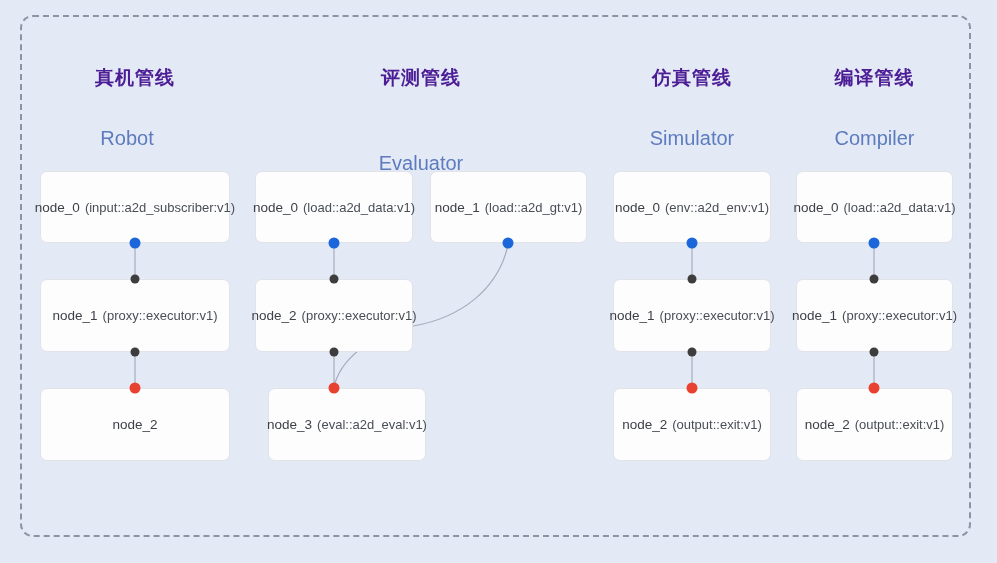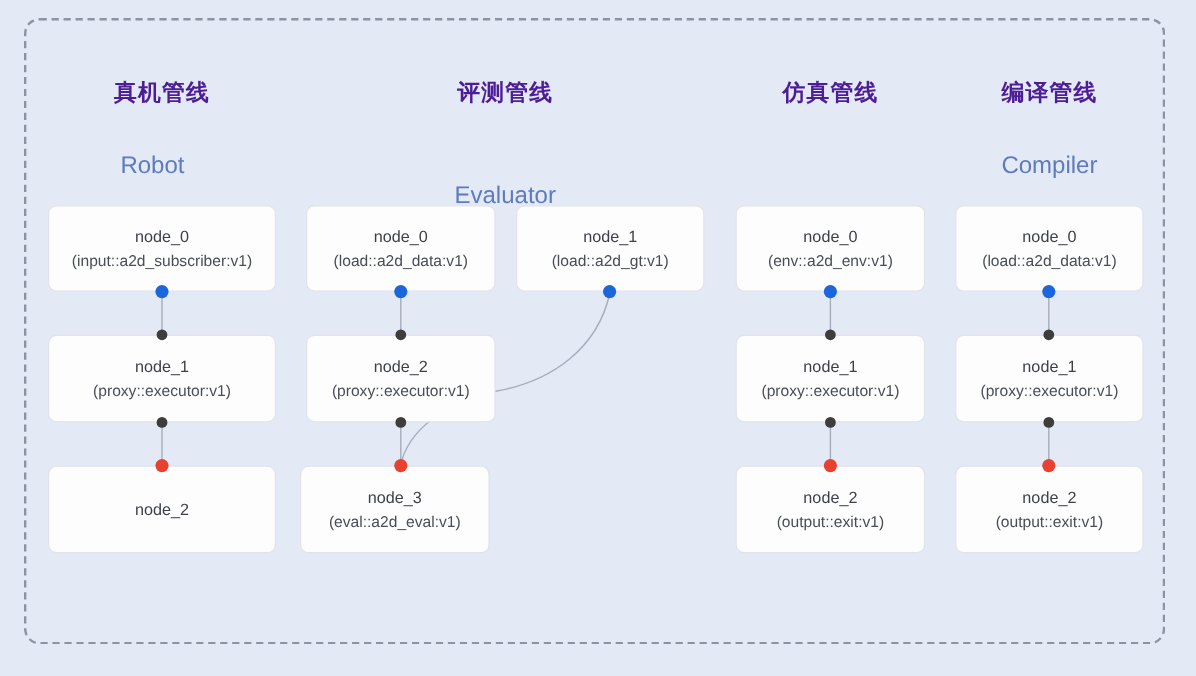--- a/index.html
+++ b/index.html
@@ -21,21 +21,21 @@
     text-align:center; font-size:19px; font-weight:600; color:#4c1d95;
     letter-spacing:1px;
   }
   .en-title {
     position:absolute; top:125px; height:26px; line-height:26px;
     text-align:center; font-size:20px; font-weight:400; color:#5d7cbf;
   }
   .node {
     position:absolute; background:#fdfdfe;
     border:1px solid #e1e3e9; border-radius:7px;
-    display:flex; flex-direction:column; align-items:center; justify-content:center;
+    display:flex; align-items:center; justify-content:center;
     gap:5px;
   }
   .node .t { font-size:13.5px; color:#3d4147; }
   .node .s { font-size:13px;  color:#494e56; }
   .dot {
     position:absolute; border-radius:50%;
     transform:translate(-50%,-50%);
   }
   .dot.blue  { width:11px; height:11px; background:#1b66da; }
   .dot.black { width:9px;  height:9px;  background:#3d3d3d; }
@@ -64,20 +64,21 @@
     <line x1="874" y1="352" x2="874" y2="388" stroke="#a6aebc" stroke-width="1.2"></line>
   </svg>
 
   <div class="cn-title" style="left:40px;width:190px;">真机管线</div>
   <div class="cn-title" style="left:255px;width:332px;">评测管线</div>
   <div class="cn-title" style="left:613px;width:158px;">仿真管线</div>
   <div class="cn-title" style="left:796px;width:157px;">编译管线</div>
 
   <div class="en-title" style="left:32px;width:190px;">Robot</div>
   <div class="en-title" style="left:255px;width:332px;margin-top:25px;">Evaluator</div>
+  <div class="en-title" style="left:613px;width:158px;">Simulator</div>
   <div class="en-title" style="left:796px;width:157px;">Compiler</div>
 
   <div class="node" style="left:40px;top:171px;width:190px;height:72px;">
     <div class="t">node_0</div>
     <div class="s">(input::a2d_subscriber:v1)</div>
   </div>
   <div class="node" style="left:40px;top:279px;width:190px;height:73px;">
     <div class="t">node_1</div>
     <div class="s">(proxy::executor:v1)</div>
   </div>
@@ -90,21 +91,21 @@
     <div class="s">(load::a2d_data:v1)</div>
   </div>
   <div class="node" style="left:430px;top:171px;width:157px;height:72px;">
     <div class="t">node_1</div>
     <div class="s">(load::a2d_gt:v1)</div>
   </div>
   <div class="node" style="left:255px;top:279px;width:158px;height:73px;">
     <div class="t">node_2</div>
     <div class="s">(proxy::executor:v1)</div>
   </div>
-  <div class="node" style="left:250px;top:388px;width:158px;height:73px;">
+  <div class="node" style="left:268px;top:388px;width:158px;height:73px;">
     <div class="t">node_3</div>
     <div class="s">(eval::a2d_eval:v1)</div>
   </div>
 
   <div class="node" style="left:613px;top:171px;width:158px;height:72px;">
     <div class="t">node_0</div>
     <div class="s">(env::a2d_env:v1)</div>
   </div>
   <div class="node" style="left:613px;top:279px;width:158px;height:73px;">
     <div class="t">node_1</div>

